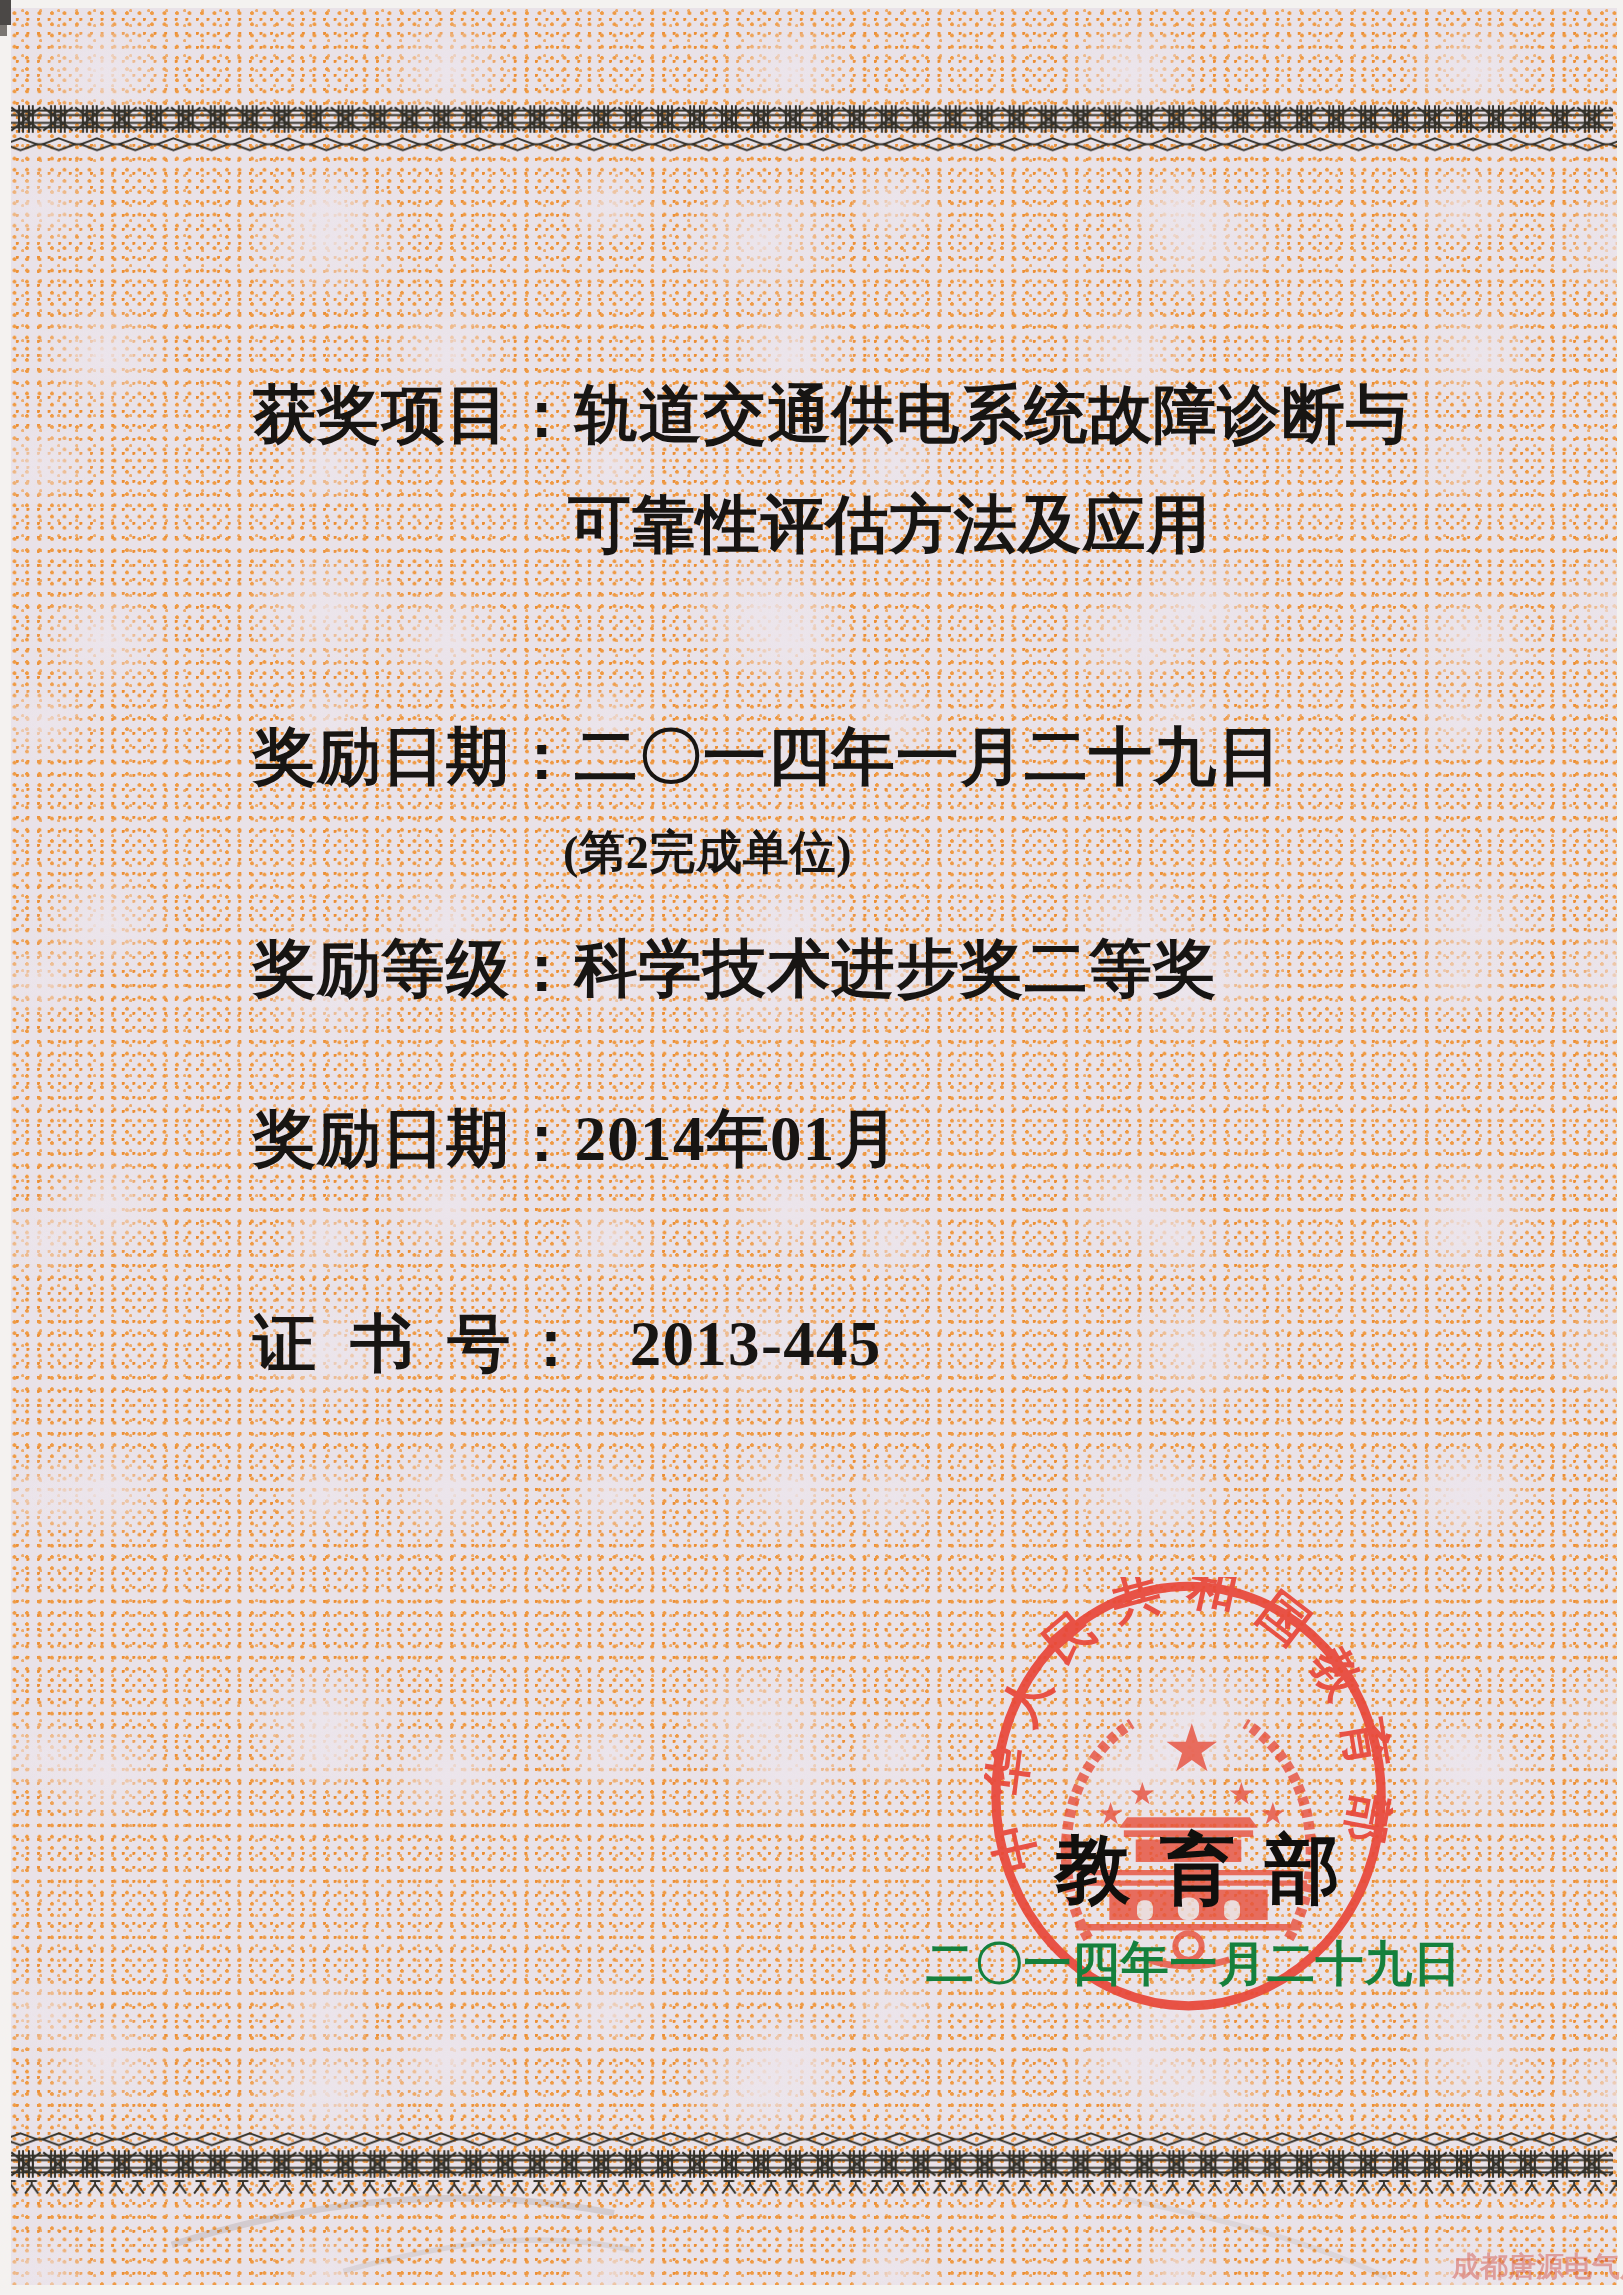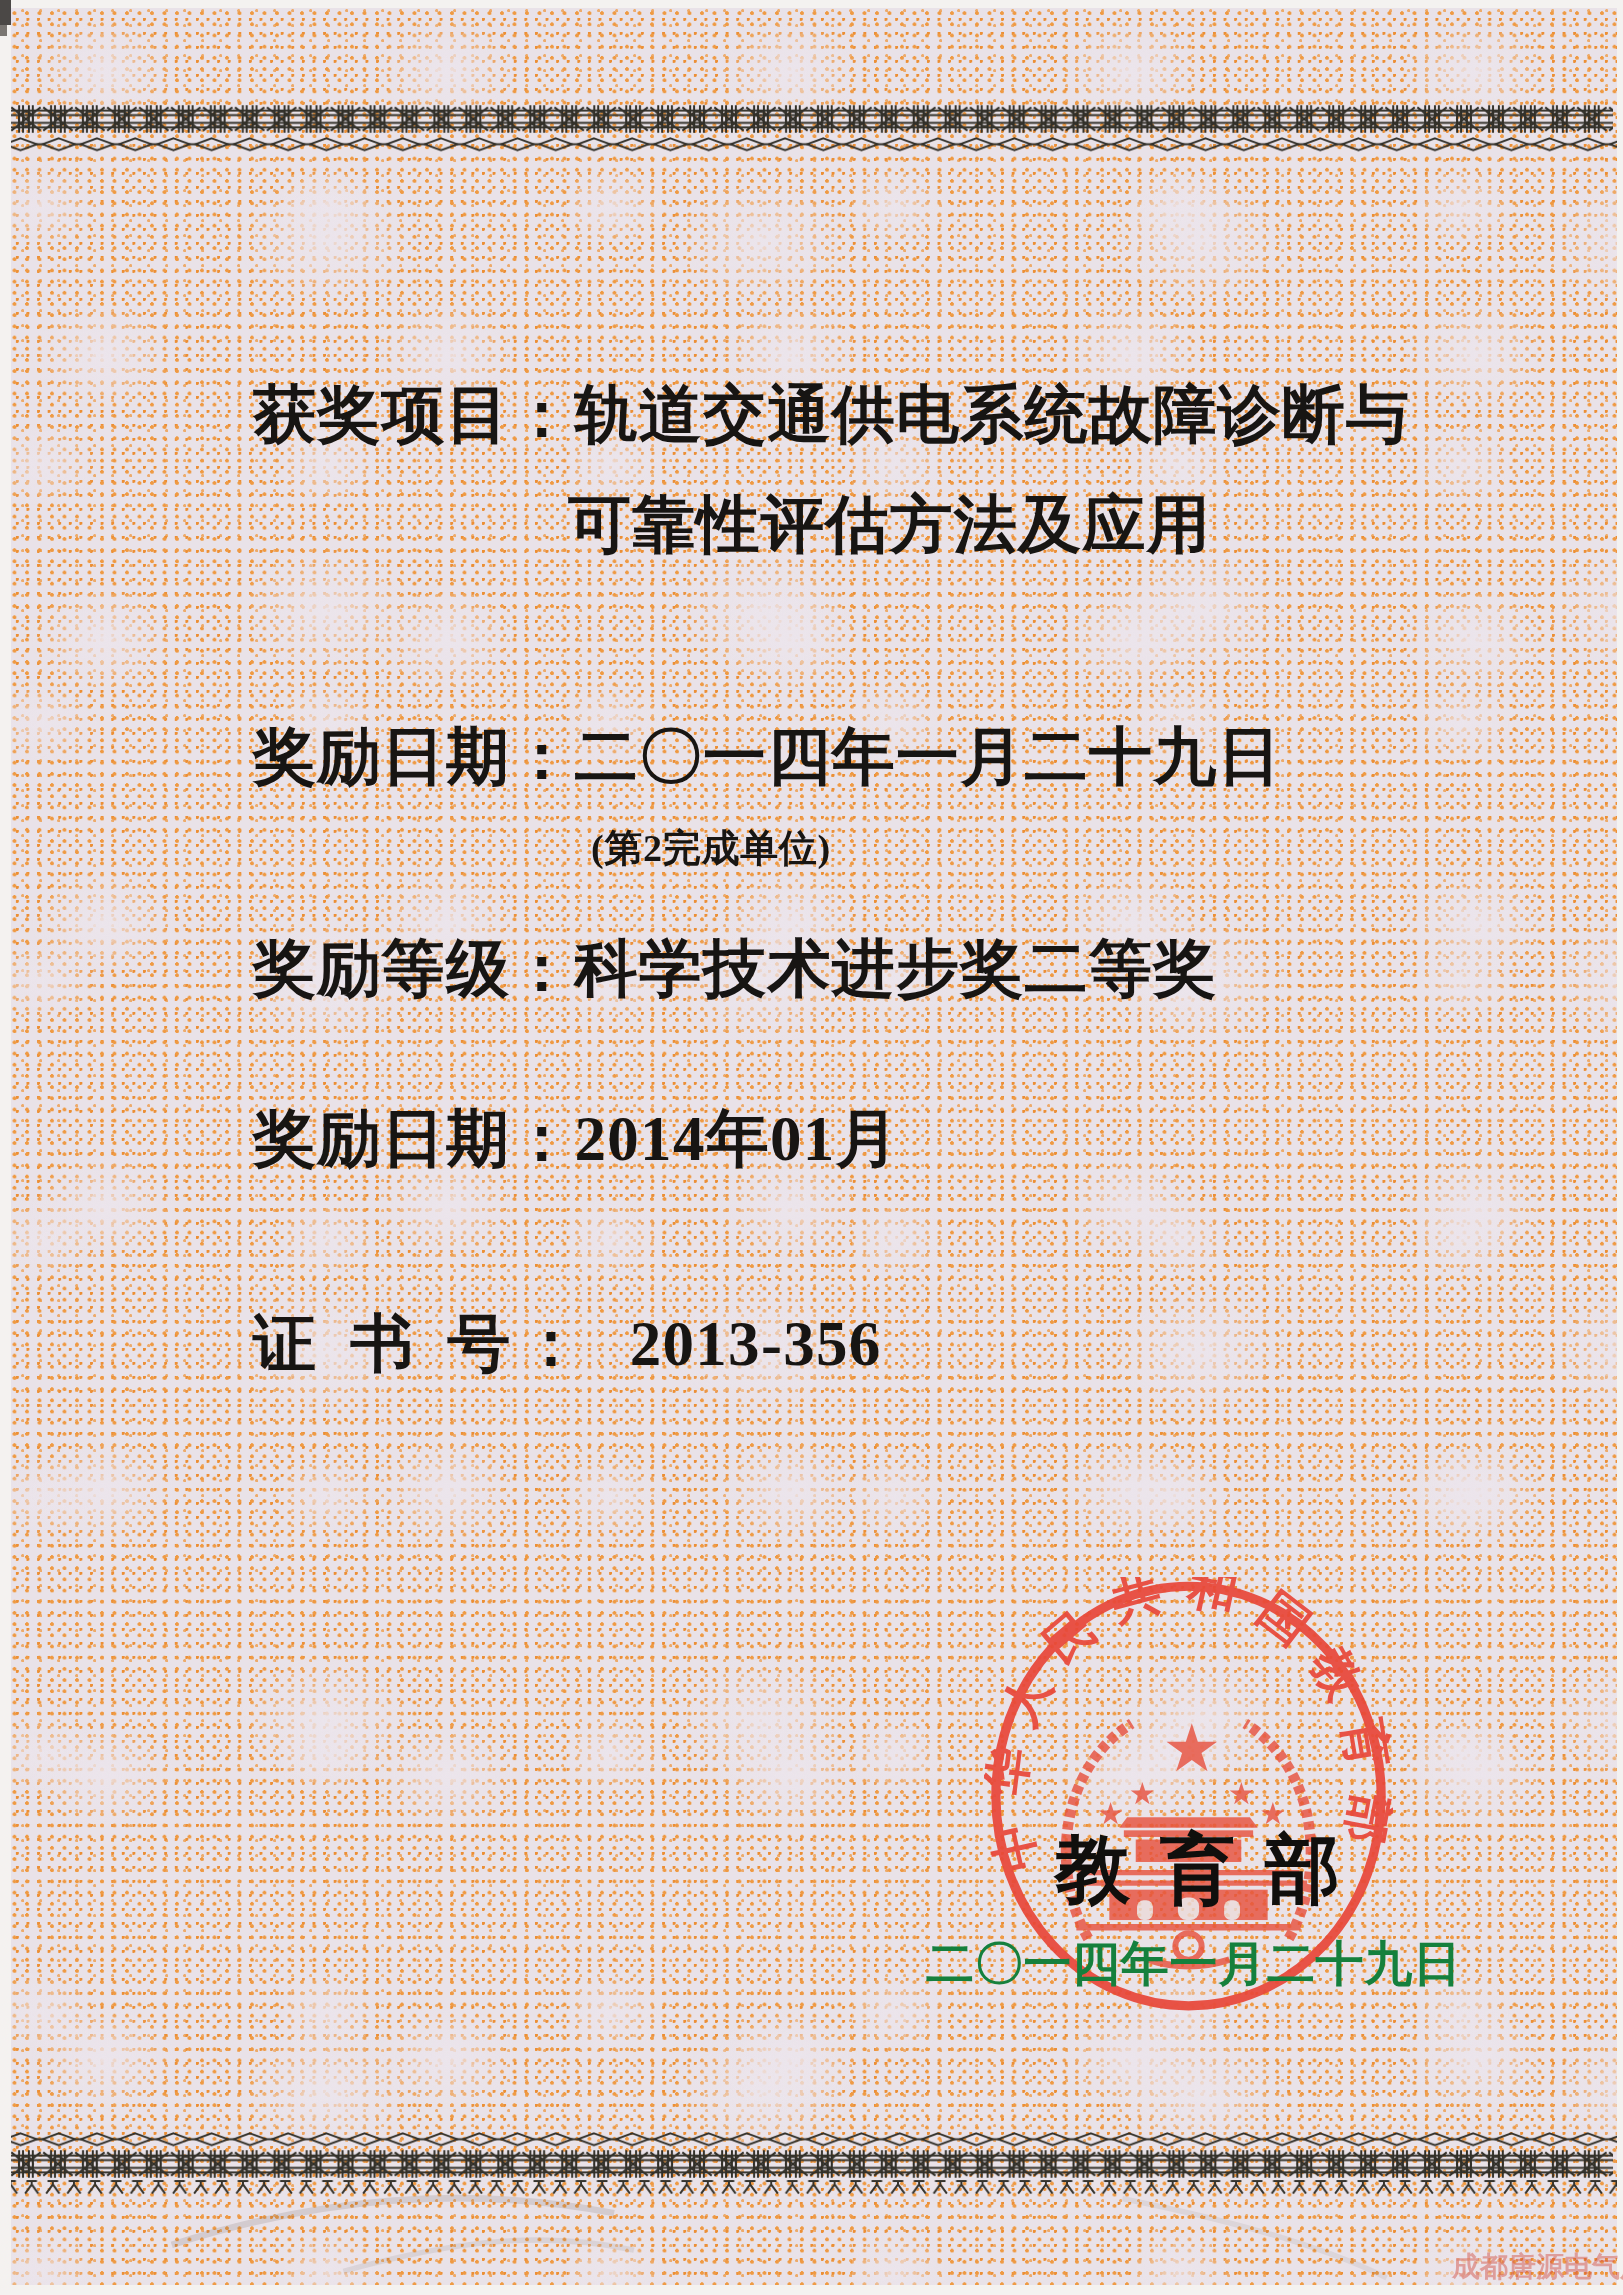--- a/index.html
+++ b/index.html
@@ -31,21 +31,21 @@
     background-size: 343px 284px, 436px 370px, 284px 258px;
   }
   .band{position:absolute;left:0;width:1623px;display:block;}
   .edge{position:absolute;background:#f4f2f0;}
   .corner-blob{position:absolute;background:#4b4846;}
   .line{
     position:absolute;white-space:nowrap;
     color:#171513;font-weight:700;font-size:63px;line-height:1.12;
     letter-spacing:1.3px;
   }
-  .note{font-size:38px;font-weight:700;letter-spacing:0.7px;margin-left:28px;}
+  .note{font-size:46px;font-weight:700;letter-spacing:0.7px;}
   .cert-label{letter-spacing:9.2px;}
   .cert-value{margin-left:38px;}
   .authority{
     position:absolute;left:1055px;top:1820px;
     font-size:75px;font-weight:700;letter-spacing:30px;
     color:#100f0d;white-space:nowrap;z-index:6;
   }
   .issue-date{
     position:absolute;left:926px;top:1932px;
     font-size:48px;font-weight:700;letter-spacing:0.7px;
@@ -141,21 +141,21 @@
   <div class="line" style="left:253px;top:380px"><span>获奖项目：</span><span>轨道交通供电系统故障诊断与</span></div>
   <div class="line" style="left:568px;top:490px"><span>可靠性评估方法及应用</span></div>
 
   <div class="line" style="left:253px;top:722px"><span>奖励日期：</span><span>二〇一四年一月二十九日</span></div>
   <div class="line note" style="left:563px;top:827px"><span>(第2完成单位)</span></div>
 
   <div class="line" style="left:253px;top:934px"><span>奖励等级：</span><span>科学技术进步奖二等奖</span></div>
 
   <div class="line" style="left:253px;top:1104px"><span>奖励日期：</span><span>2014年01月</span></div>
 
-  <div class="line" style="left:253px;top:1309px"><span class="cert-label">证 书 号：</span><span class="cert-value">2013-356</span></div>
+  <div class="line" style="left:253px;top:1309px"><span class="cert-label">证 书 号：</span><span class="cert-value">2013-445</span></div>
 
   <svg class="seal-svg" width="409" height="442" viewBox="0 0 620 670">
     <defs>
       <path id="ringArc" d="M83.4,438.6 A250,278 0 1 1 536.6,438.6" fill="none"></path>
     </defs>
     <ellipse cx="310" cy="332" rx="292" ry="318" fill="none" stroke="#e8483a" stroke-width="14"></ellipse>
     <text font-size="74" font-weight="700" fill="#e8483a" letter-spacing="32" font-family="Liberation Serif, DejaVu Serif, serif">
       <textPath href="#ringArc">中华人民共和国教育部</textPath>
     </text>
     <g transform="translate(310,352)" fill="#e7523f" opacity="0.88">

